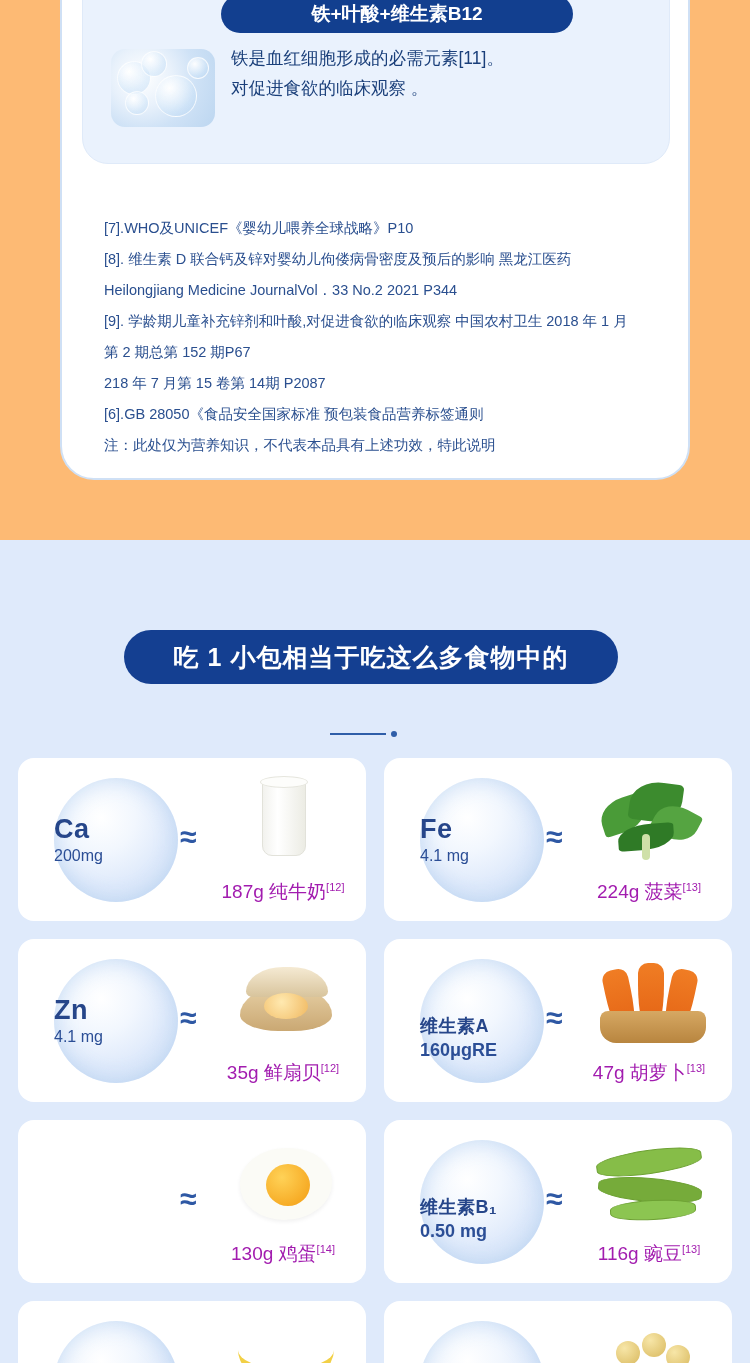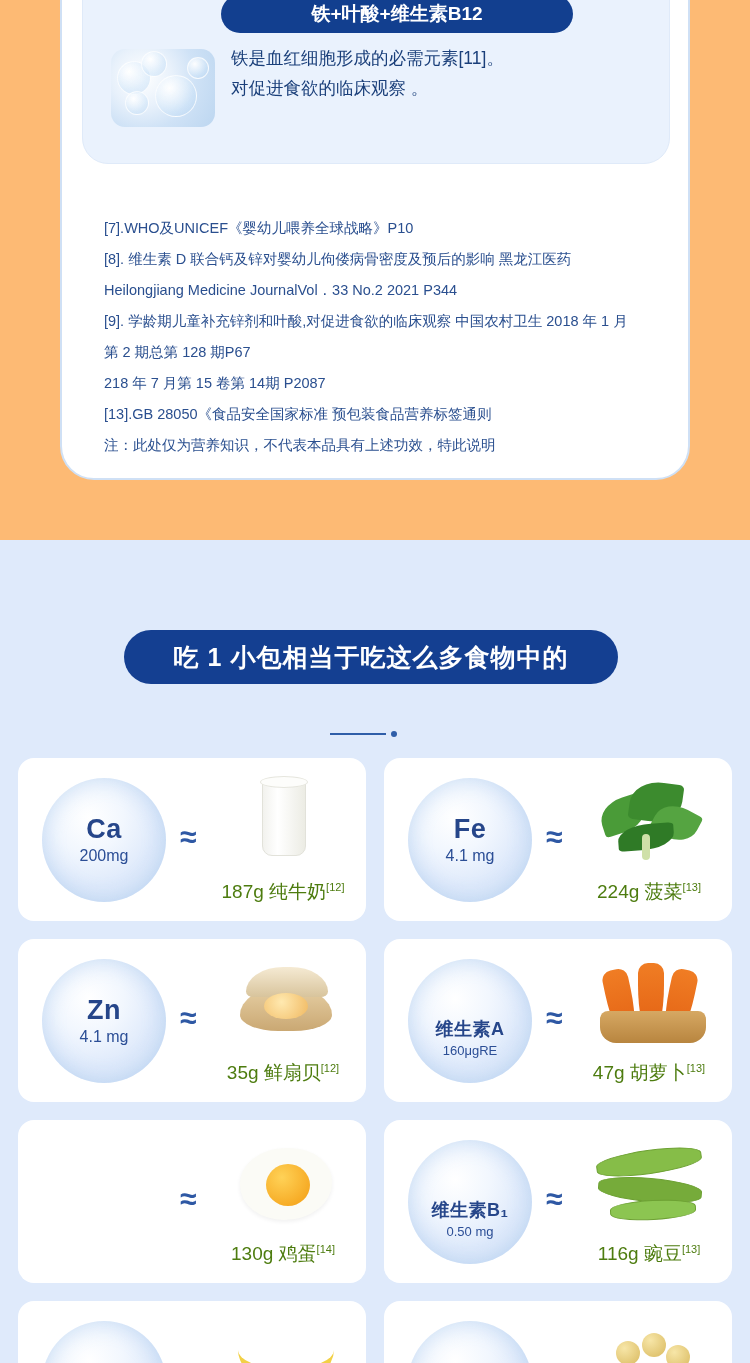--- a/index.html
+++ b/index.html
@@ -150,64 +150,64 @@
   .card {
     width: 348px;
     height: 163px;
     background: #ffffff;
     border-radius: 16px;
     position: relative;
     overflow: hidden;
   }
   .nutri-circle {
     position: absolute;
-    left: 24px;
+    left: 36px;
     top: 20px;
     width: 124px;
     height: 124px;
     border-radius: 50%;
     background:
       radial-gradient(circle at 38% 32%, #ffffff 0%, #f2f7fe 30%, #dfeafb 60%, #cfe0f6 100%);
     box-shadow: inset 0 0 22px rgba(120,170,225,.32);
     display: flex;
     flex-direction: column;
-    align-items: center;
+    align-items: flex-start;
     justify-content: center;
     color: #26468a;
   }
   .nutri-circle .n-name {
     font-size: 27px;
     font-weight: bold;
     letter-spacing: .5px;
     line-height: 1.05;
   }
   .nutri-circle .n-name.cn { font-size: 18px; font-weight: bold; margin-top: 36px; }
   .nutri-circle .n-amt {
     font-size: 16px;
     margin-top: 4px;
     color: #2b4e96;
   }
-  .nutri-circle .n-amt.small { font-size: 13px; }
+  .nutri-circle .n-amt.small { font-size: 18px; font-weight: bold; }
 
   .approx {
     position: absolute;
     left: 162px;
     top: 62px;
     font-size: 30px;
     color: #2e58a4;
     font-weight: bold;
   }
   .food-label {
     position: absolute;
     left: 190px;
     bottom: 16px;
     width: 150px;
     text-align: center;
     font-size: 19px;
-    color: #4d7c0f;
+    color: #a21caf;
     white-space: nowrap;
   }
   .food-label sup { font-size: 11px; vertical-align: super; }
 
   .food-img {
     position: absolute;
     left: 206px;
     top: 14px;
     width: 124px;
     height: 92px;
@@ -326,23 +326,23 @@
       <div>铁是血红细胞形成的必需元素[11]。</div>
       <div>对促进食欲的临床观察 。</div>
     </div>
   </div>
 
   <div class="ref-list">
     <p>[7].WHO及UNICEF《婴幼儿喂养全球战略》P10</p>
     <p>[8]. 维生素 D 联合钙及锌对婴幼儿佝偻病骨密度及预后的影响 黑龙江医药</p>
     <p>Heilongjiang Medicine JournalVol．33 No.2 2021 P344</p>
     <p>[9]. 学龄期儿童补充锌剂和叶酸,对促进食欲的临床观察 中国农村卫生 2018 年 1 月</p>
-    <p>第 2 期总第 128 期P67</p>
+    <p>第 2 期总第 152 期P67</p>
     <p>218 年 7 月第 15 卷第 14期 P2087</p>
-    <p>[13].GB 28050《食品安全国家标准 预包装食品营养标签通则</p>
+    <p>[6].GB 28050《食品安全国家标准 预包装食品营养标签通则</p>
     <p>注：此处仅为营养知识，不代表本品具有上述功效，特此说明</p>
   </div>
 </div>
 
 <div class="bottom-section">
 
   <div class="headline">
     <span>吃 1 小包相当于吃这么多食物中的</span>
   </div>
 

